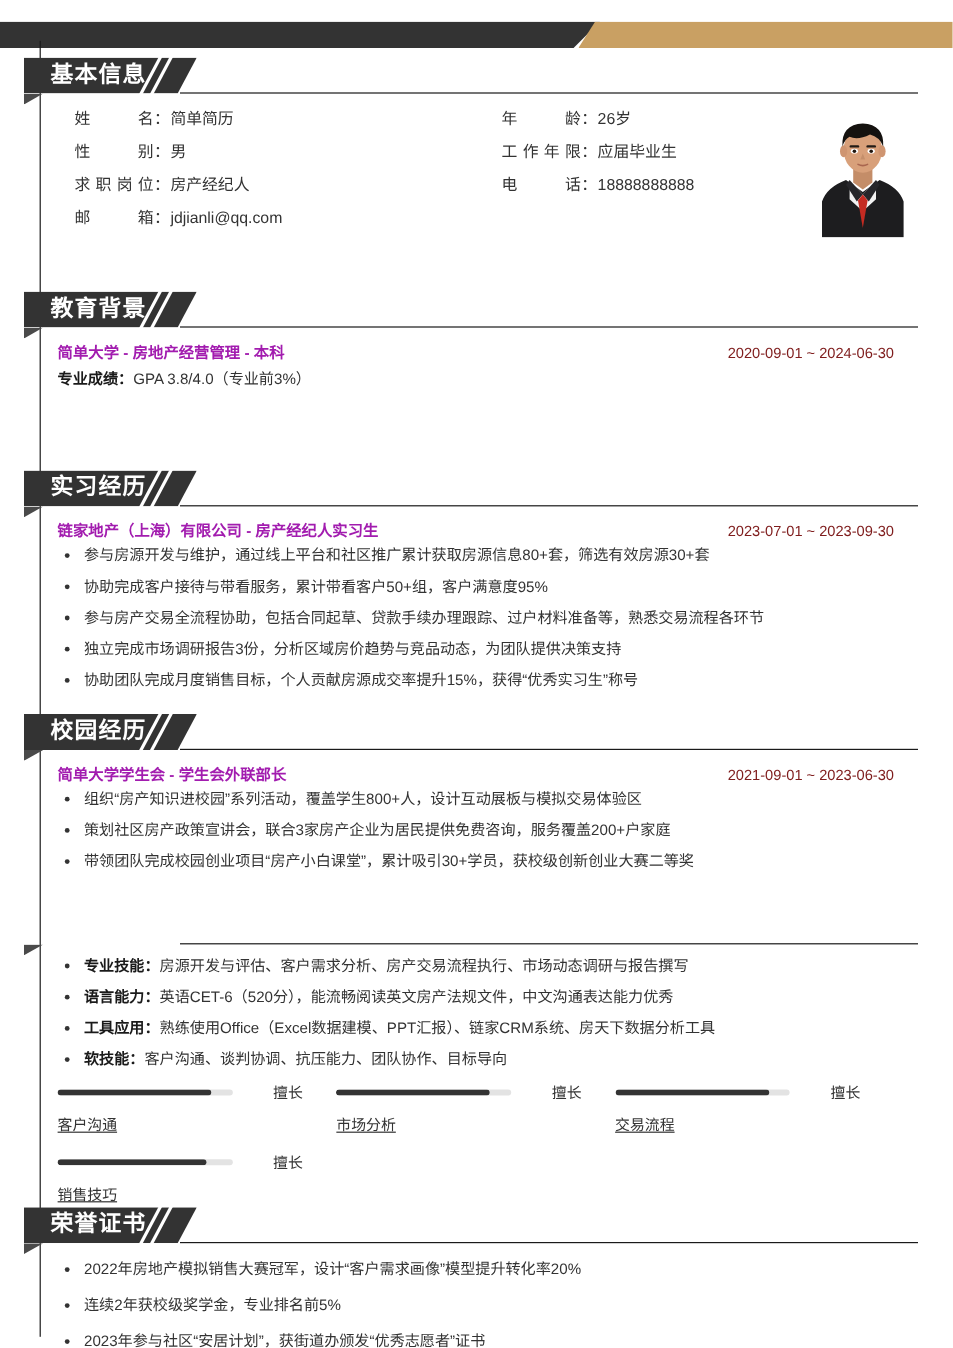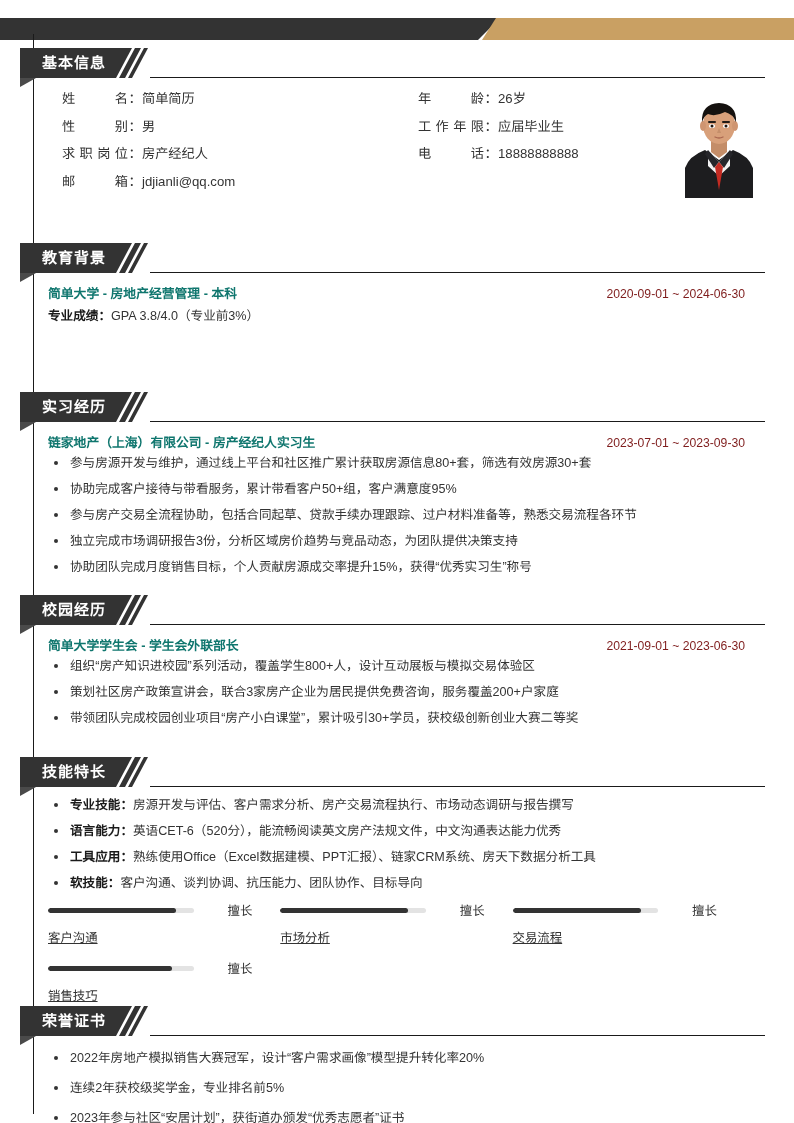--- a/index.html
+++ b/index.html
@@ -55,21 +55,21 @@
     height: 30px;
     margin-left: 20px;
     width: 745px;
   }
   .tab {
     position: absolute;
     left: 0; top: 0;
     height: 30px;
     background: #333333;
     color: #ffffff;
-    font-size: 15px;
+    font-size: 19px;
     font-weight: bold;
     letter-spacing: 1px;
     line-height: 30px;
     padding: 0 42px 0 22px;
     clip-path: polygon(0 0, 100% 0, calc(100% - 16px) 100%, 0 100%);
     white-space: nowrap;
   }
   .tab-stripes {
     position: absolute;
     top: 0; height: 30px;
@@ -137,21 +137,21 @@
   .photo svg { display: block; }
 
   
   .entry-head {
     display: flex;
     justify-content: space-between;
     align-items: baseline;
     font-size: 12.8px;
     margin-bottom: 4px;
   }
-  .entry-title { font-weight: bold; color: #0f766e; }
+  .entry-title { font-weight: bold; color: #a21caf; }
   .entry-date { color: #7f1d1d; font-size: 12.2px; white-space: nowrap; }
 
   .kv { font-size: 12.6px; line-height: 21px; color: #333; }
   .kv b { color: #1a1a1a; }
 
   ul.bullets {
     list-style: none;
     margin: 0;
     padding: 0;
   }
@@ -380,21 +380,20 @@
     <ul class="bullets">
       <li>组织“房产知识进校园”系列活动，覆盖学生800+人，设计互动展板与模拟交易体验区</li>
       <li>策划社区房产政策宣讲会，联合3家房产企业为居民提供免费咨询，服务覆盖200+户家庭</li>
       <li>带领团队完成校园创业项目“房产小白课堂”，累计吸引30+学员，获校级创新创业大赛二等奖</li>
     </ul>
   </div>
 </div>
 
 <div class="section" id="sec-skills" style="top:757px;">
   <div class="sec-head">
-    <div class="tab">技能特长</div>
     <div class="tab-stripes" style="left:98px;">
         <i></i>
         <i></i>
       </div>
     <div class="tab-shadow"></div>
     <div class="sec-rule" style="left:130px;"></div>
   </div>
   <div class="sec-body">
     <ul class="bullets">
       <li><b>专业技能：</b><span>房源开发与评估、客户需求分析、房产交易流程执行、市场动态调研与报告撰写</span></li>

